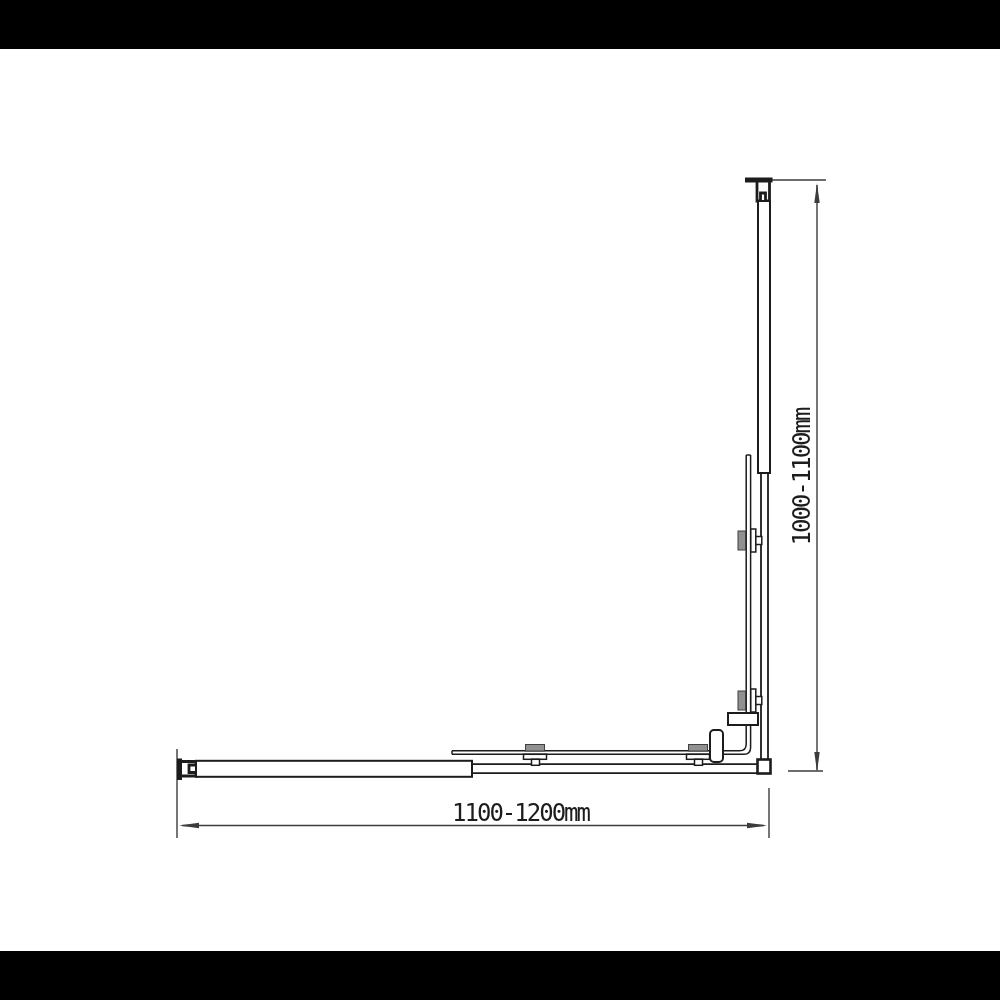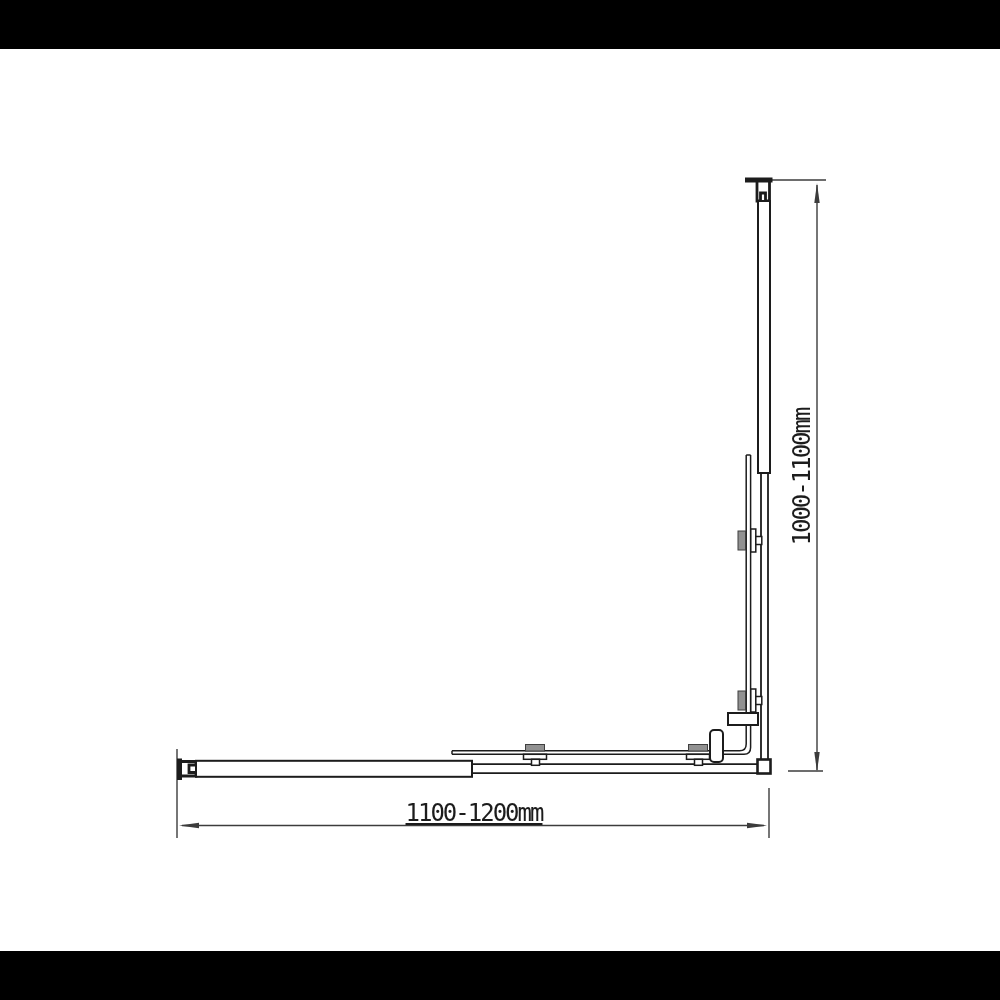--- a/index.html
+++ b/index.html
@@ -52,22 +52,21 @@
     font-size: 24px;
     letter-spacing: -2px;
     white-space: nowrap;
   }
   .dim-label.horizontal {
     left: 359px;
     top: 799px;
     width: 230px;
     height: 28px;
     line-height: 28px;
-    text-align: center;
-    text-decoration: underline;
+    text-align: right;
   }
   .dim-label.vertical {
     left: 802px;
     top: 477px;
     transform: translate(-50%, -50%) rotate(-90deg);
   }
 </style>
 </head>
 <body>
 

